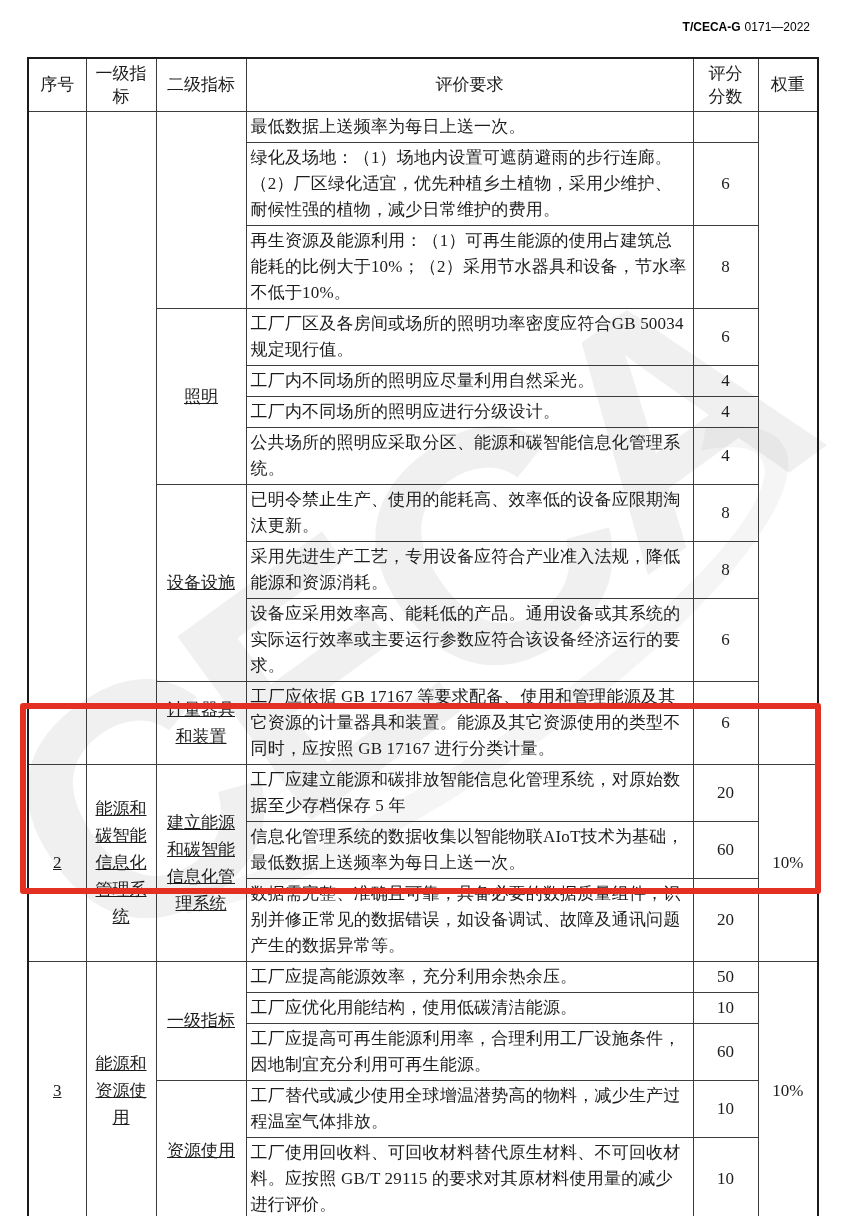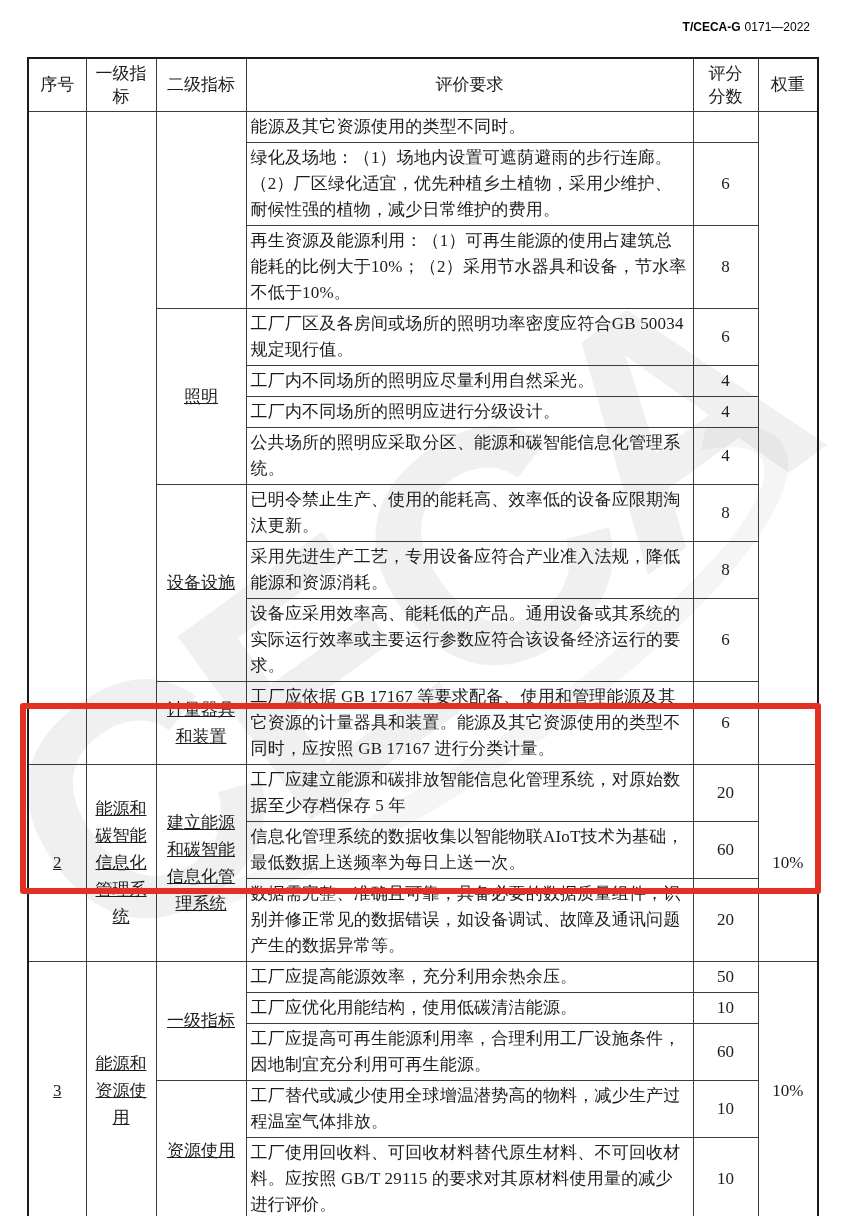--- a/index.html
+++ b/index.html
@@ -116,21 +116,21 @@
       <th class="hdr">评价要求</th>
       <th class="hdr pre">评分
 分数</th>
       <th class="hdr">权重</th>
     </tr>
 
     <tr style="height:23px">
       <td class="c" rowspan="11"></td>
       <td class="c" rowspan="11"></td>
       <td class="c" rowspan="3"></td>
-      <td class="req">能源及其它资源使用的类型不同时。</td>
+      <td class="req">最低数据上送频率为每日上送一次。</td>
       <td class="score"></td>
       <td class="weight" rowspan="11"></td>
     </tr>
     <tr style="height:78px">
       <td class="req">绿化及场地：（1）场地内设置可遮荫避雨的步行连廊。（2）厂区绿化适宜，优先种植乡土植物，采用少维护、耐候性强的植物，减少日常维护的费用。</td>
       <td class="score">6</td>
     </tr>
     <tr style="height:76px">
       <td class="req">再生资源及能源利用：（1）可再生能源的使用占建筑总能耗的比例大于10%；（2）采用节水器具和设备，节水率不低于10%。</td>
       <td class="score">8</td>

